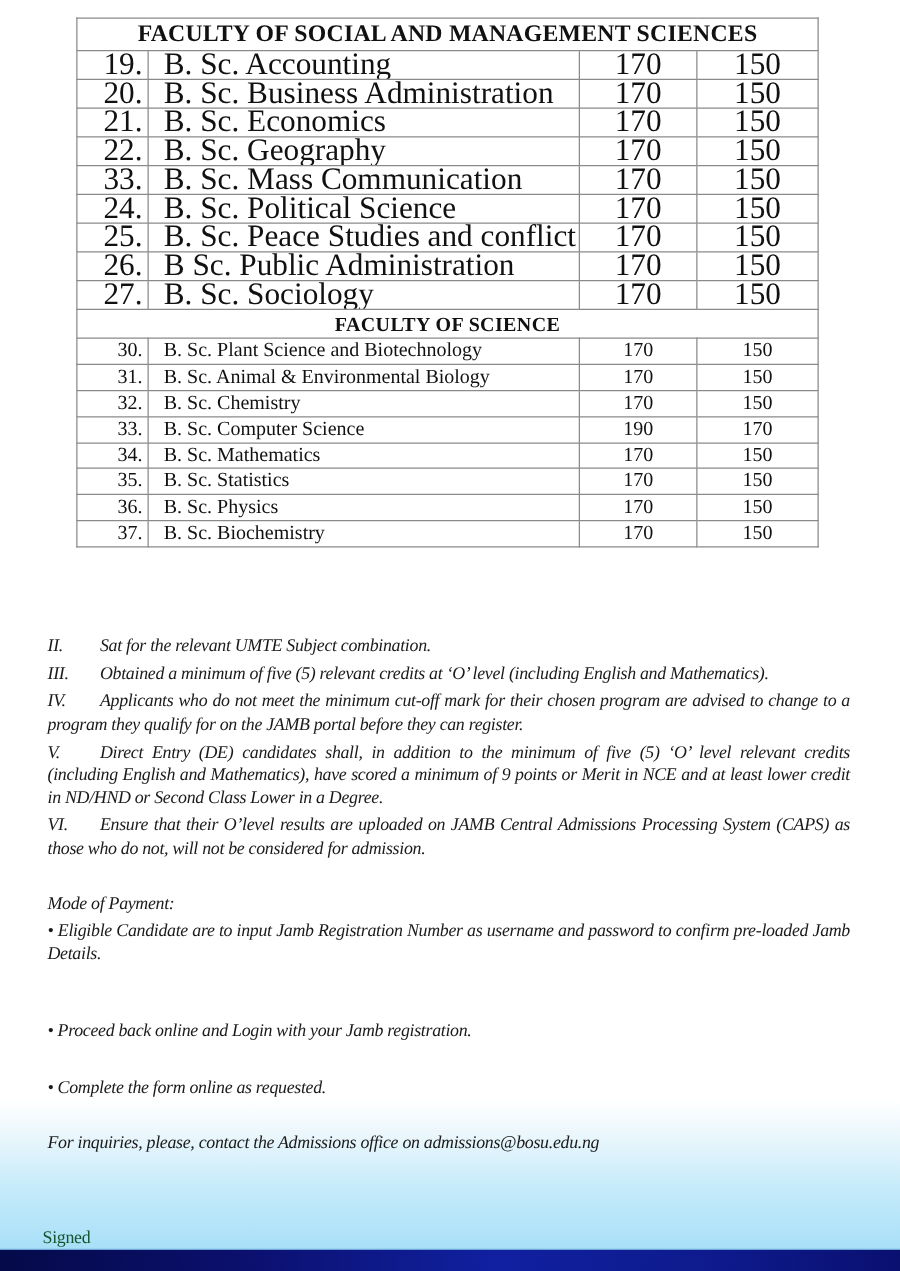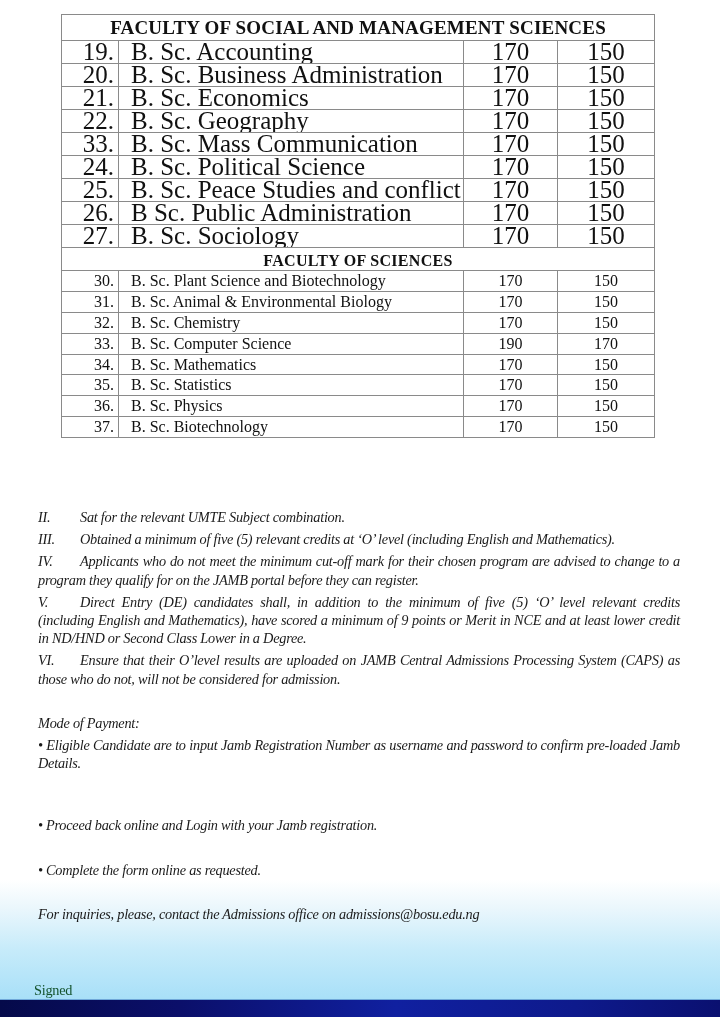--- a/index.html
+++ b/index.html
@@ -143,21 +143,21 @@
           <td class="val">150</td>
         </tr>
       <tr class="f1">
           <td class="no">27.</td>
           <td class="name">B. Sc. Sociology</td>
           <td class="val">170</td>
           <td class="val">150</td>
         </tr>
 
       <tr class="f2-head">
-        <td colspan="4">FACULTY OF SCIENCES</td>
+        <td colspan="4">FACULTY OF SCIENCE</td>
       </tr>
       <tr class="f2">
           <td class="no">30.</td>
           <td class="name">B. Sc. Plant Science and Biotechnology</td>
           <td class="val">170</td>
           <td class="val">150</td>
         </tr>
       <tr class="f2">
           <td class="no">31.</td>
           <td class="name">B. Sc. Animal &amp; Environmental Biology</td>
@@ -189,21 +189,21 @@
           <td class="val">150</td>
         </tr>
       <tr class="f2">
           <td class="no">36.</td>
           <td class="name">B. Sc. Physics</td>
           <td class="val">170</td>
           <td class="val">150</td>
         </tr>
       <tr class="f2">
           <td class="no">37.</td>
-          <td class="name">B. Sc. Biotechnology</td>
+          <td class="name">B. Sc. Biochemistry</td>
           <td class="val">170</td>
           <td class="val">150</td>
         </tr>
     </tbody>
   </table>
 
   <div class="notes">
     <p><span class="roman">II.</span><span>Sat for the relevant UMTE Subject combination.</span></p>
     <p><span class="roman">III.</span><span>Obtained a minimum of five (5) relevant credits at ‘O’ level (including English and Mathematics).</span></p>
     <p><span class="roman">IV.</span><span>Applicants who do not meet the minimum cut-off mark for their chosen program are advised to change to a program they qualify for on the JAMB portal before they can register.</span></p>

